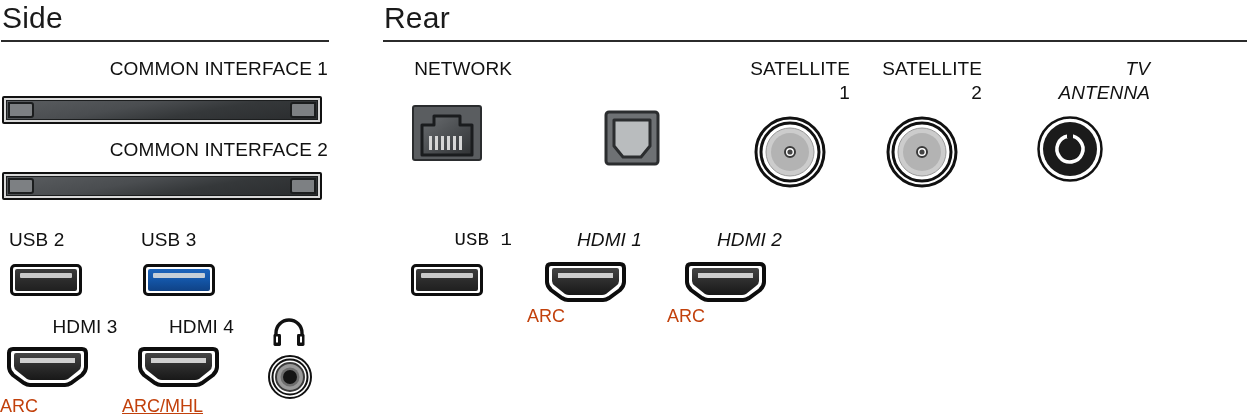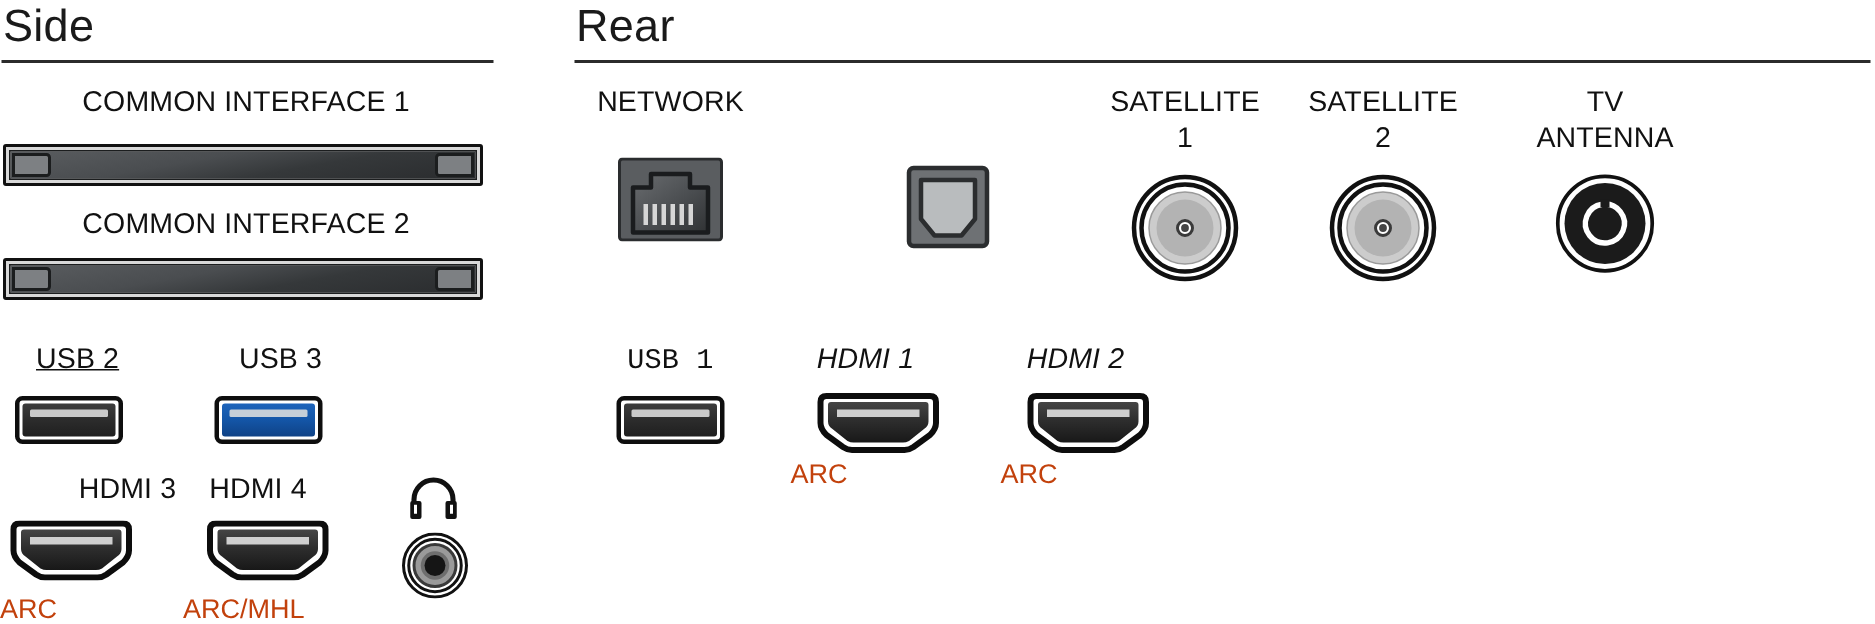--- a/index.html
+++ b/index.html
@@ -36,21 +36,21 @@
     left: 1px;
     height: 2px;
     background: #2b2b2b;
   }
   #side-panel .section-rule { width: 328px; }
   #rear-panel .section-rule { width: 864px; }
 
   
   .lbl {
     position: absolute;
-    text-align: center;
+    text-align: right;
     font-size: 19px;
     line-height: 24px;
     letter-spacing: 0.1px;
     color: #111111;
     white-space: pre-line;
     font-weight: 400;
   }
   .sub-lbl {
     position: absolute;
     font-size: 18px;
@@ -154,26 +154,26 @@
   <div class="lbl" style="left:0px; top:57px; width:328px;">COMMON INTERFACE 1</div>
   <div class="ci-slot" style="left:2px; top:96px; width:320px; height:28px;">
     <div class="ci-inner"></div>
   </div>
 
   <div class="lbl" style="left:0px; top:138px; width:328px;">COMMON INTERFACE 2</div>
   <div class="ci-slot" style="left:2px; top:172px; width:320px; height:28px;">
     <div class="ci-inner"></div>
   </div>
 
-  <div class="lbl" style="left:0px; top:228px; width:92px; text-align:left; padding-left:24px;text-decoration:underline;">USB 2</div>
+  <div class="lbl" style="left:0px; top:228px; width:92px; text-align:left; padding-left:9px;">USB 2</div>
   <div class="usb" style="left:10px; top:264px; width:72px; height:32px;">
     <div class="usb-body"></div>
   </div>
 
-  <div class="lbl" style="left:133px; top:228px; width:92px; text-align:center; padding-left:8px;">USB 3</div>
+  <div class="lbl" style="left:133px; top:228px; width:92px; text-align:left; padding-left:8px;">USB 3</div>
   <div class="usb blue" style="left:143px; top:264px; width:72px; height:32px;">
     <div class="usb-body"></div>
   </div>
 
   <div class="lbl" style="left:0px; top:315px; width:100px; text-align:center; padding-left:3px;margin-left:32px;">HDMI 3</div>
   <div class="hdmi" style="left:5px; top:347px; width:85px; height:40px;">
     <svg viewBox="0 0 85 40">
       <defs>
         <linearGradient id="hg3" x1="0" y1="0" x2="0" y2="1">
           <stop offset="0%" stop-color="#454545"></stop>
@@ -181,36 +181,36 @@
           <stop offset="100%" stop-color="#181818"></stop>
         </linearGradient>
       </defs>
       <path d="M4 6 Q4 2 8 2 L77 2 Q81 2 81 6 L81 20 Q81 24 77 28 L66 36 Q63 38 60 38 L25 38 Q22 38 19 36 L8 28 Q4 24 4 20 Z" fill="#ffffff" stroke="#0d0d0d" stroke-width="4"></path>
       <path d="M9 8 Q9 6 11 6 L74 6 Q76 6 76 8 L76 19 Q76 22 73 24 L63 32 Q61 33 59 33 L26 33 Q24 33 22 32 L12 24 Q9 22 9 19 Z" fill="url(#hg3)"></path>
       <rect x="15" y="11" width="55" height="5" fill="#cfcfcf"></rect>
     </svg>
   </div>
   <div class="sub-lbl" style="left:0px; top:396px; width:92px;">ARC</div>
 
-  <div class="lbl" style="left:119px; top:315px; width:100px; text-align:center; padding-left:3px;">HDMI 4</div>
+  <div class="lbl" style="left:131px; top:315px; width:100px; text-align:right; padding-left:3px;">HDMI 4</div>
   <div class="hdmi" style="left:136px; top:347px; width:85px; height:40px;">
     <svg viewBox="0 0 85 40">
       <defs>
         <linearGradient id="hg4" x1="0" y1="0" x2="0" y2="1">
           <stop offset="0%" stop-color="#454545"></stop>
           <stop offset="45%" stop-color="#2e2e2e"></stop>
           <stop offset="100%" stop-color="#181818"></stop>
         </linearGradient>
       </defs>
       <path d="M4 6 Q4 2 8 2 L77 2 Q81 2 81 6 L81 20 Q81 24 77 28 L66 36 Q63 38 60 38 L25 38 Q22 38 19 36 L8 28 Q4 24 4 20 Z" fill="#ffffff" stroke="#0d0d0d" stroke-width="4"></path>
       <path d="M9 8 Q9 6 11 6 L74 6 Q76 6 76 8 L76 19 Q76 22 73 24 L63 32 Q61 33 59 33 L26 33 Q24 33 22 32 L12 24 Q9 22 9 19 Z" fill="url(#hg4)"></path>
       <rect x="15" y="11" width="55" height="5" fill="#cfcfcf"></rect>
     </svg>
   </div>
-  <div class="sub-lbl" style="left:122px; top:396px; width:112px;">ARC/MHL</div>
+  <div class="sub-lbl" style="left:122px; top:396px; width:112px;text-decoration:underline;">ARC/MHL</div>
 
   <div class="headphone-icon" style="left:272px; top:318px; width:34px; height:30px;">
     <svg viewBox="0 0 34 30">
       <path d="M4 21 L4 15 A13 13 0 0 1 30 15 L30 21" fill="none" stroke="#111111" stroke-width="3.4" stroke-linecap="round"></path>
       <rect x="1.5" y="16" width="7.5" height="12" rx="1.4" fill="#111111"></rect>
       <rect x="25" y="16" width="7.5" height="12" rx="1.4" fill="#111111"></rect>
       <rect x="4" y="18.5" width="2" height="6" fill="#ffffff"></rect>
       <rect x="28" y="18.5" width="2" height="6" fill="#ffffff"></rect>
     </svg>
   </div>
@@ -280,21 +280,21 @@
     <svg viewBox="0 0 72 72">
       <circle cx="36" cy="36" r="34" fill="#ffffff" stroke="#111111" stroke-width="3"></circle>
       <circle cx="36" cy="36" r="29" fill="#ffffff" stroke="#111111" stroke-width="3"></circle>
       <circle cx="36" cy="36" r="24" fill="#cccccc" stroke="#9a9a9a" stroke-width="1"></circle>
       <circle cx="36" cy="36" r="19" fill="#b3b3b3"></circle>
       <circle cx="36" cy="36" r="5" fill="#ffffff" stroke="#3a3a3a" stroke-width="2"></circle>
       <circle cx="36" cy="36" r="2.6" fill="#444444"></circle>
     </svg>
   </div>
 
-  <div class="lbl" style="left:608px; top:57px; width:160px;">TV
+  <div class="lbl" style="left:608px; top:57px; width:160px;font-style:italic;">TV
 ANTENNA</div>
   <div class="coax" style="left:655px; top:116px; width:66px; height:66px;">
     <svg viewBox="0 0 66 66">
       <circle cx="33" cy="33" r="31.5" fill="#ffffff" stroke="#111111" stroke-width="2.5"></circle>
       <circle cx="33" cy="33" r="27" fill="#1b1b1b"></circle>
       <path d="M33 20 A13 13 0 1 1 32.9 20" fill="none" stroke="#ffffff" stroke-width="3.6" stroke-linecap="round" transform="rotate(-8 33 33)"></path>
       <rect x="30" y="17" width="6" height="5" fill="#1b1b1b"></rect>
     </svg>
   </div>
 

